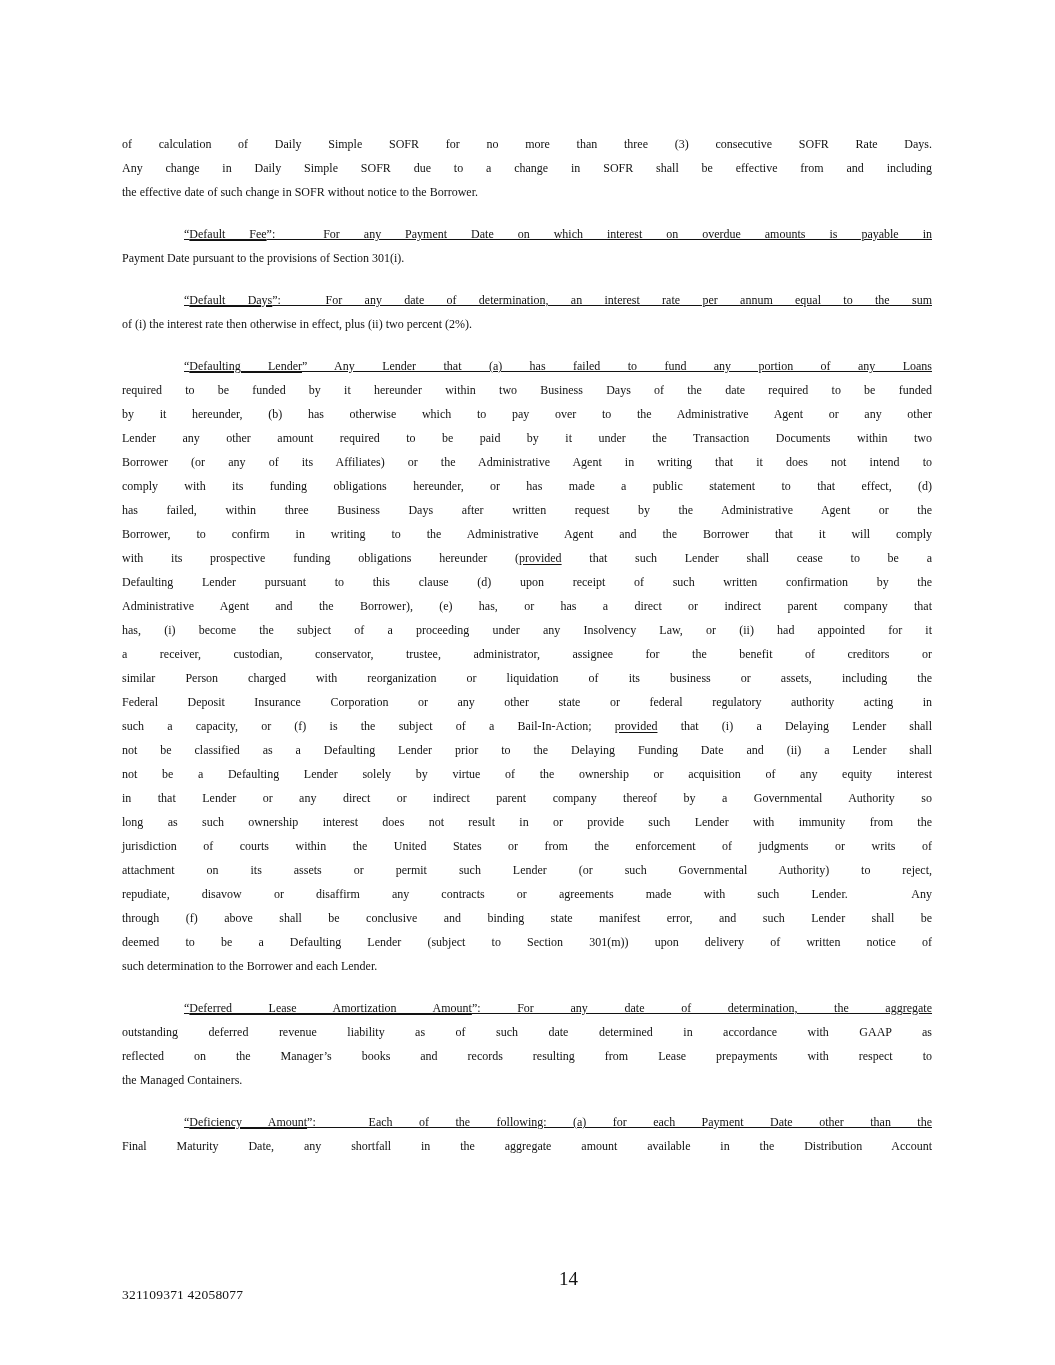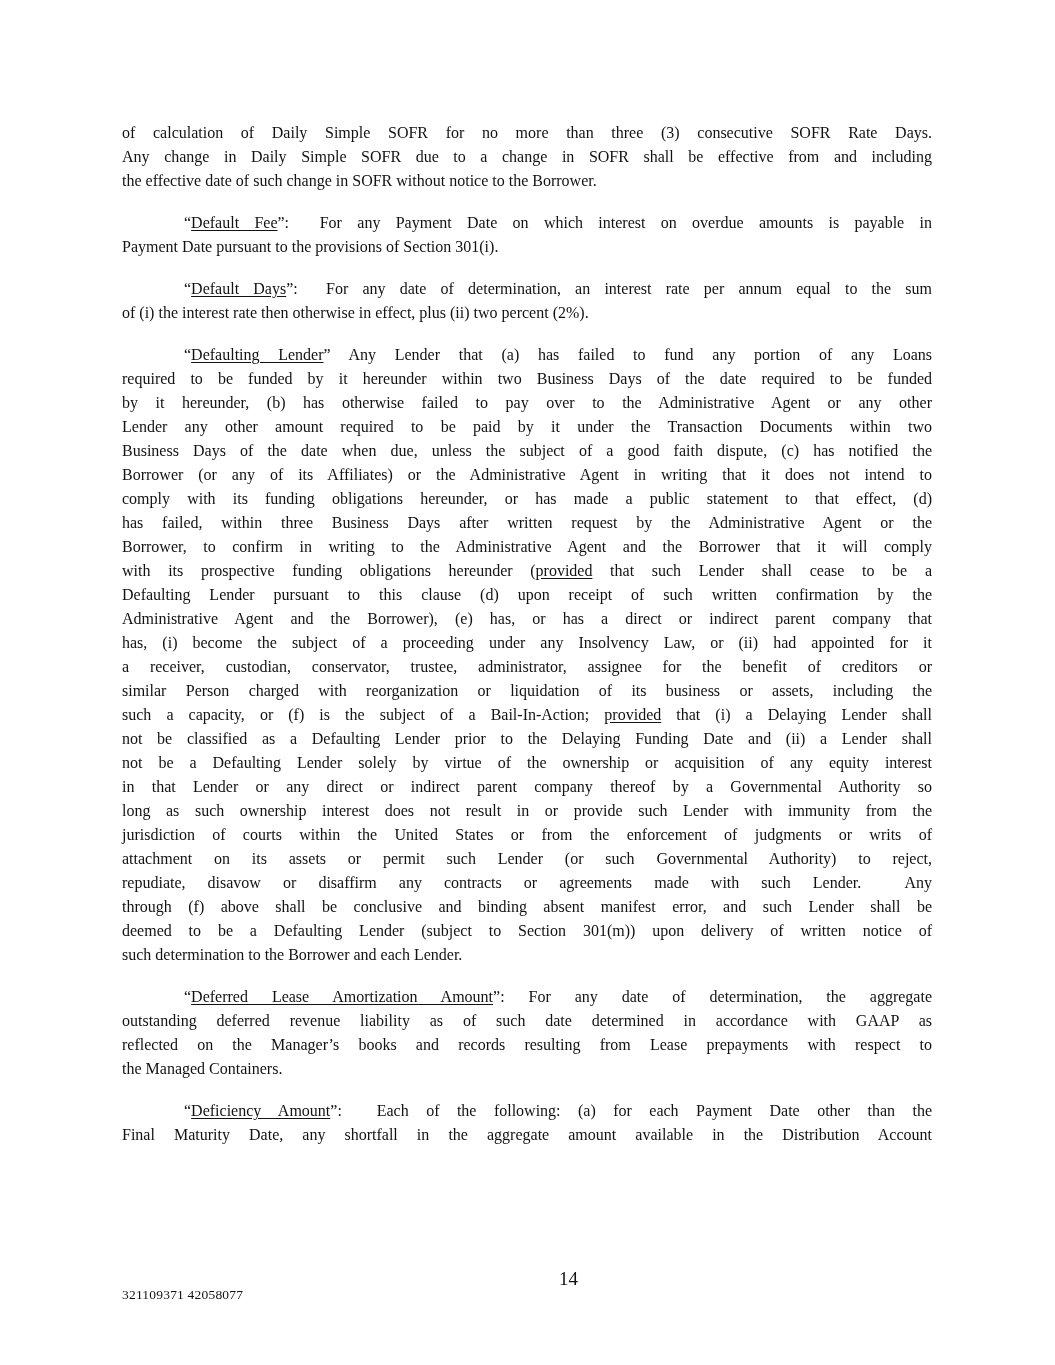--- a/index.html
+++ b/index.html
@@ -12,39 +12,40 @@
     width: 1055px;
     height: 1365px;
     background: #ffffff;
     color: #121212;
     font-family: "Liberation Serif", "DejaVu Serif", serif;
     overflow: hidden;
   }
   .text-block {
     position: absolute;
     left: 122px;
-    top: 121px;
+    top: 132px;
     width: 810px;
-    font-size: 16px;
+    font-size: 12px;
     line-height: 24px;
   }
   .para {
     margin: 0 0 18px 0;
   }
   .para:last-child { margin-bottom: 16px; }
   .line {
     text-align: justify;
     text-align-last: justify;
     white-space: normal;
   }
   .line.last {
     text-align-last: left;
   }
   .line.indent {
     text-indent: 62px;
+    text-decoration: underline;
   }
   .u {
     text-decoration: underline;
     text-underline-offset: 2px;
   }
   .page-number {
     position: absolute;
     top: 1268px;
     left: 0;
     width: 100%;
@@ -77,42 +78,42 @@
         <div class="line indent">“<span class="u">Default Fee</span>”:&nbsp; For any Payment Date on which interest on overdue amounts is payable in</div>
         <div class="line last">Payment Date pursuant to the provisions of Section 301(i).</div>
       </div>
       <div class="para">
         <div class="line indent">“<span class="u">Default Days</span>”:&nbsp; For any date of determination, an interest rate per annum equal to the sum</div>
         <div class="line last">of (i) the interest rate then otherwise in effect, plus (ii) two percent (2%).</div>
       </div>
       <div class="para">
         <div class="line indent">“<span class="u">Defaulting Lender</span>” Any Lender that (a) has failed to fund any portion of any Loans</div>
         <div class="line">required to be funded by it hereunder within two Business Days of the date required to be funded</div>
-        <div class="line">by it hereunder, (b) has otherwise failed to pay over to the Administrative Agent or any other</div>
+        <div class="line">by it hereunder, (b) has otherwise which to pay over to the Administrative Agent or any other</div>
         <div class="line">Lender any other amount required to be paid by it under the Transaction Documents within two</div>
-        <div class="line">Business Days of the date when due, unless the subject of a good faith dispute, (c) has notified the</div>
         <div class="line">Borrower (or any of its Affiliates) or the Administrative Agent in writing that it does not intend to</div>
         <div class="line">comply with its funding obligations hereunder, or has made a public statement to that effect, (d)</div>
         <div class="line">has failed, within three Business Days after written request by the Administrative Agent or the</div>
         <div class="line">Borrower, to confirm in writing to the Administrative Agent and the Borrower that it will comply</div>
         <div class="line">with its prospective funding obligations hereunder (<span class="u">provided</span> that such Lender shall cease to be a</div>
         <div class="line">Defaulting Lender pursuant to this clause (d) upon receipt of such written confirmation by the</div>
         <div class="line">Administrative Agent and the Borrower), (e) has, or has a direct or indirect parent company that</div>
         <div class="line">has, (i) become the subject of a proceeding under any Insolvency Law, or (ii) had appointed for it</div>
         <div class="line">a receiver, custodian, conservator, trustee, administrator, assignee for the benefit of creditors or</div>
         <div class="line">similar Person charged with reorganization or liquidation of its business or assets, including the</div>
+        <div class="line">Federal Deposit Insurance Corporation or any other state or federal regulatory authority acting in</div>
         <div class="line">such a capacity, or (f) is the subject of a Bail-In-Action; <span class="u">provided</span> that (i) a Delaying Lender shall</div>
         <div class="line">not be classified as a Defaulting Lender prior to the Delaying Funding Date and (ii) a Lender shall</div>
         <div class="line">not be a Defaulting Lender solely by virtue of the ownership or acquisition of any equity interest</div>
         <div class="line">in that Lender or any direct or indirect parent company thereof by a Governmental Authority so</div>
         <div class="line">long as such ownership interest does not result in or provide such Lender with immunity from the</div>
         <div class="line">jurisdiction of courts within the United States or from the enforcement of judgments or writs of</div>
         <div class="line">attachment on its assets or permit such Lender (or such Governmental Authority) to reject,</div>
         <div class="line">repudiate, disavow or disaffirm any contracts or agreements made with such Lender.&nbsp; Any</div>
-        <div class="line">through (f) above shall be conclusive and binding absent manifest error, and such Lender shall be</div>
+        <div class="line">through (f) above shall be conclusive and binding state manifest error, and such Lender shall be</div>
         <div class="line">deemed to be a Defaulting Lender (subject to Section 301(m)) upon delivery of written notice of</div>
         <div class="line last">such determination to the Borrower and each Lender.</div>
       </div>
       <div class="para">
         <div class="line indent">“<span class="u">Deferred Lease Amortization Amount</span>”: For any date of determination, the aggregate</div>
         <div class="line">outstanding deferred revenue liability as of such date determined in accordance with GAAP as</div>
         <div class="line">reflected on the Manager’s books and records resulting from Lease prepayments with respect to</div>
         <div class="line last">the Managed Containers.</div>
       </div>
       <div class="para">

